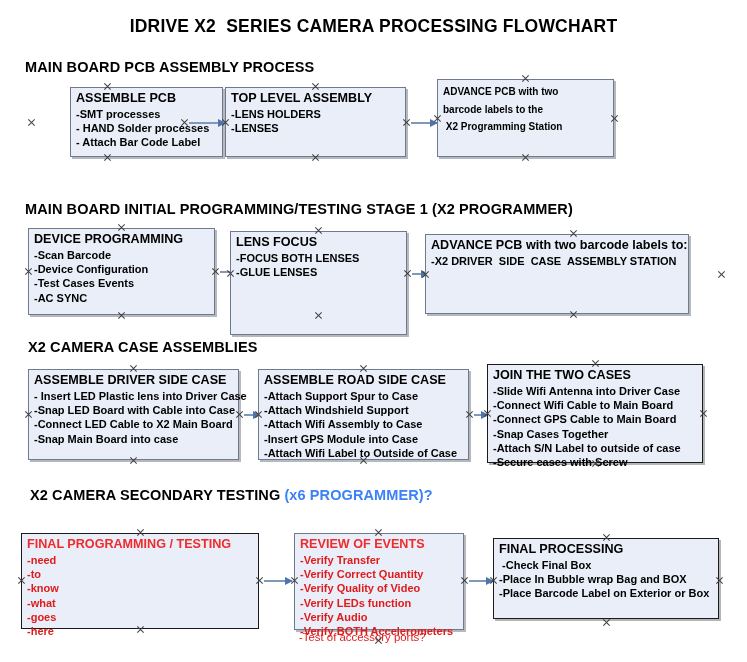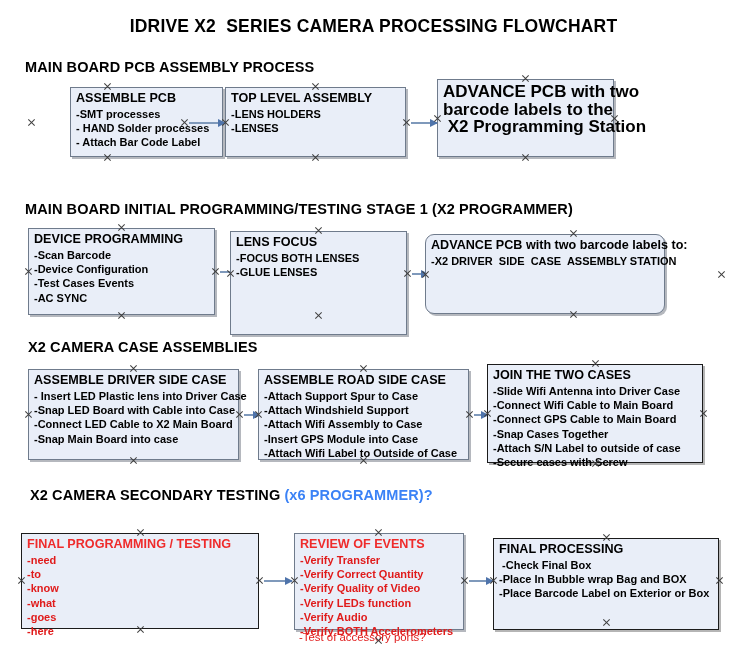--- a/index.html
+++ b/index.html
@@ -53,21 +53,21 @@
   .box ul{margin:0;padding:0;list-style:none;}
   .box li{
     font-size:11px;
     line-height:14.2px;
     white-space:pre;
     font-weight:bold;
   }
   .box.redtext h4,.box.redtext li{color:#e01b1b;}
   .box.redtext h4{color:#ef2b2b;}
 
-  .box.bold-lines li{font-weight:bold;font-size:17px;line-height:17.5px;}
+  .box.bold-lines li{font-weight:bold;font-size:10px;line-height:17.5px;}
 
   
   .xh{
     position:absolute;
     width:9px;height:9px;
     pointer-events:none;
   }
   .xh:before,.xh:after{
     content:"";position:absolute;left:0;top:4px;
     width:9px;height:1px;background:#3f3f3f;
@@ -173,21 +173,21 @@
       <li>-GLUE LENSES</li>
     </ul>
   </div>
   <div class="xh" style="left:314px;top:226px;"></div>
   <div class="xh" style="left:314px;top:311px;"></div>
   <div class="xh" style="left:226px;top:269px;"></div>
   <div class="xh" style="left:403px;top:269px;"></div>
 
   <div class="arrow" style="left:412px;top:273px;width:16px;"></div>
 
-  <div class="box" style="left:425px;top:234px;width:240px;height:80px;border-radius:9px;">
+  <div class="box" style="left:425px;top:234px;width:264px;height:80px;">
     <h4>ADVANCE PCB with two barcode labels to:</h4>
     <ul>
       <li>-X2 DRIVER  SIDE  CASE  ASSEMBLY STATION</li>
     </ul>
   </div>
   <div class="xh" style="left:569px;top:229px;"></div>
   <div class="xh" style="left:569px;top:310px;"></div>
   <div class="xh" style="left:421px;top:270px;"></div>
   <div class="xh" style="left:717px;top:270px;"></div>
 
@@ -274,21 +274,21 @@
     </ul>
   </div>
   <div class="overflow-line" style="left:299px;top:630px;">-Test of accessory ports?</div>
   <div class="xh" style="left:374px;top:528px;"></div>
   <div class="xh" style="left:374px;top:636px;"></div>
   <div class="xh" style="left:290px;top:576px;"></div>
   <div class="xh" style="left:460px;top:576px;"></div>
 
   <div class="arrow" style="left:469px;top:580px;width:24px;"></div>
 
-  <div class="box dark" style="left:493px;top:538px;width:226px;height:92px;">
+  <div class="box dark" style="left:493px;top:538px;width:226px;height:81px;">
     <h4>FINAL PROCESSING</h4>
     <ul>
       <li> -Check Final Box</li>
       <li>-Place In Bubble wrap Bag and BOX</li>
       <li>-Place Barcode Label on Exterior or Box</li>
     </ul>
   </div>
   <div class="xh" style="left:602px;top:533px;"></div>
   <div class="xh" style="left:602px;top:618px;"></div>
   <div class="xh" style="left:489px;top:576px;"></div>

